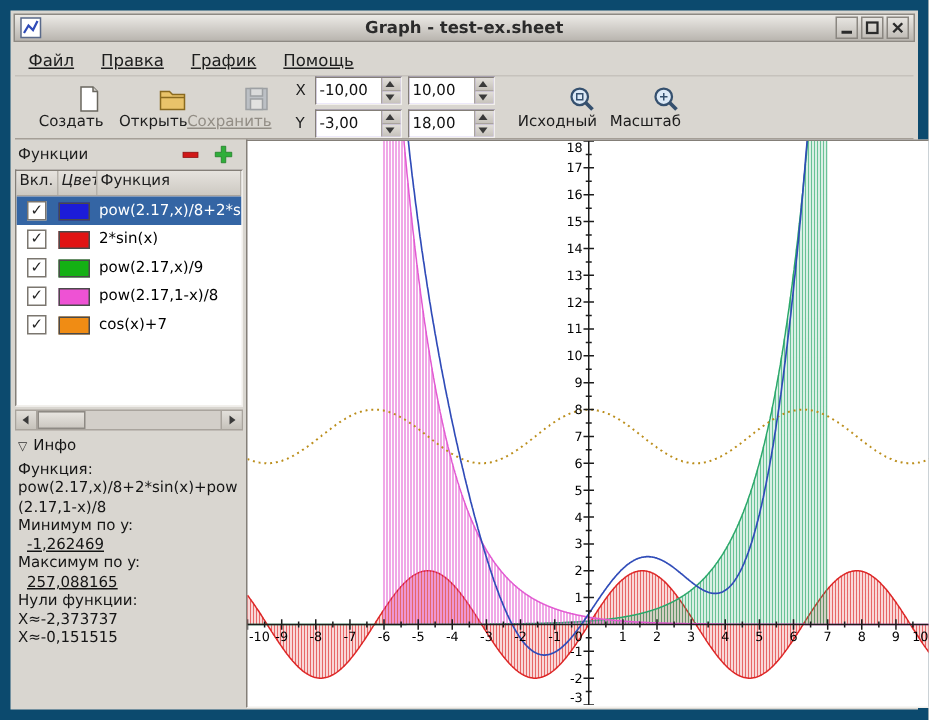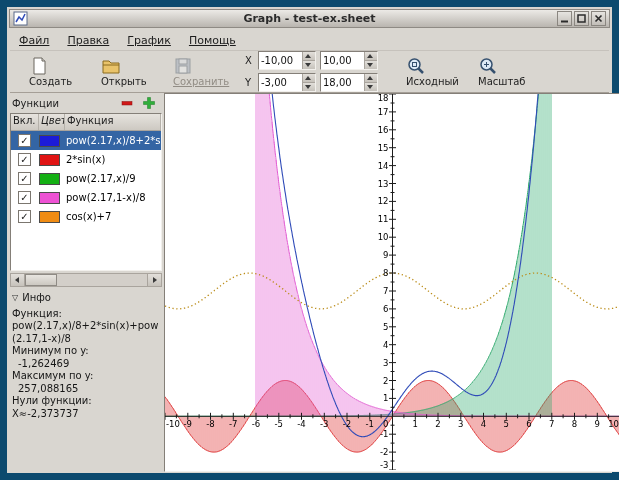--- a/index.html
+++ b/index.html
@@ -6,21 +6,21 @@
   body{width:619px;height:480px;position:relative;font-family:"DejaVu Sans",sans-serif;background:#7f7f7f;overflow:hidden;}
   .window{position:absolute;inset:0;background:#d9d6d0;border:7px solid #0c4a6e;box-sizing:border-box;}
   .titlebar{position:absolute;left:2px;right:2px;top:2px;height:19px;background:linear-gradient(#eceae6,#b9b5af);border:1px solid #8e8a84;box-sizing:border-box;display:flex;align-items:center;padding:0 3px;}
   .title{position:absolute;left:0;right:0;text-align:center;font-size:11px;font-weight:bold;color:#2b2b2b;}
   .win-icon{width:15px;height:15px;z-index:1;}
   .winbtns{margin-left:auto;display:flex;gap:2px;z-index:1;}
   .wbtn{width:15px;height:15px;background:linear-gradient(#e6e4e0,#c2beb8);border:1px solid #8a8680;box-sizing:border-box;display:flex;align-items:center;justify-content:center;}
   .menubar{position:absolute;left:3px;top:23px;right:3px;height:20px;display:flex;align-items:center;font-size:11px;color:#1d1d1d;}
   .menu-item{padding:2px 9px;text-decoration:underline;}
   .toolbar{position:absolute;left:3px;top:43px;right:3px;height:43px;border-top:1px solid #c6c2bc;border-bottom:1px solid #a59f97;display:flex;align-items:center;padding:1px 3px;box-sizing:border-box;}
-  .tbtn{width:56px;height:38px;display:flex;flex-direction:column;align-items:flex-start;justify-content:center;font-size:10px;color:#1d1d1d;margin-left:16px;}
+  .tbtn{width:56px;height:38px;display:flex;flex-direction:column;align-items:flex-end;justify-content:center;font-size:10px;color:#1d1d1d;}
   .tbtn.disabled{color:#928d85;text-decoration:underline;}
   .tbtn.disabled svg{opacity:.45;}
   .xy-grid{display:grid;grid-template-columns:9px 58px 58px;gap:3px 4px;align-items:center;margin:0 12px 0 16px;font-size:10px;color:#1d1d1d;}
   .spin{display:flex;height:17px;background:#c4b5fd;border:1px solid;border-color:#847f78 #f2f0ec #f2f0ec #847f78;}
   .spin input{border:0;outline:none;width:39px;font:10px "DejaVu Sans",sans-serif;padding:0 2px;background:#fff;color:#111;}
   .spinbtns{width:12px;display:flex;flex-direction:column;border-left:1px solid #a9a49d;}
   .sbtn{flex:1;background:linear-gradient(#e2dfda,#c6c2bb);position:relative;border-bottom:1px solid #a9a49d;}
   .sbtn:last-child{border-bottom:0;}
   .sbtn i{position:absolute;left:2px;border-left:3px solid transparent;border-right:3px solid transparent;}
   .sbtn.up i{top:2px;border-bottom:4px solid #3a3a3a;}
@@ -44,21 +44,21 @@
   .harrow.right{border-left:1px solid #a9a49d;}
   .harrow i{position:absolute;top:3px;border-top:3px solid transparent;border-bottom:3px solid transparent;}
   .harrow.left i{left:4px;border-right:4px solid #3a3a3a;}
   .harrow.right i{left:5px;border-left:4px solid #3a3a3a;}
   .htrack{flex:1;position:relative;}
   .hthumb{position:absolute;left:0;top:0;bottom:0;width:32px;background:linear-gradient(#e8e5e0,#ccc8c1);border:1px solid #8e8a84;box-sizing:border-box;}
   .info{margin-top:5px;font-size:10px;line-height:12.5px;color:#161616;padding-left:2px;}
   .info-exp{display:flex;align-items:center;gap:4px;margin-bottom:3px;}
   .tri{font-size:8px;color:#333;}
   .info-line{white-space:nowrap;overflow:hidden;}
-  .info-line.val{padding-left:6px;}
+  .info-line.val{padding-left:6px;text-decoration:underline;}
   .plot-wrap{position:absolute;left:157px;top:86px;width:458px;height:379px;background:#fff;border:1px solid;border-color:#847f78 #f2f0ec #f2f0ec #847f78;box-sizing:border-box;}
   #plot{display:block;overflow:hidden;}
   svg text{font-family:"DejaVu Sans",sans-serif;}
 </style>
 </head>
 <body>
 
 <div class="window">
 
   <div class="titlebar">
@@ -254,20 +254,21 @@
       <div class="info-line">Функция:</div>
       <div class="info-line">pow(2.17,x)/8+2*sin(x)+pow</div>
       <div class="info-line">(2.17,1-x)/8</div>
       <div class="info-line">Минимум по y:</div>
       <div class="info-line val">-1,262469</div>
       <div class="info-line">Максимум по y:</div>
       <div class="info-line val">257,088165</div>
       <div class="info-line">Нули функции:</div>
       <div id="zeros">
           <div class="info-line">X≈-2,373737</div>
+          <div class="info-line">X≈-0,151515</div>
         </div>
     </div>
   </div>
 
   <div class="plot-wrap">
     <svg id="plot" width="455" height="376">
         <path d="M0.0 322.3L0.0 302.8M2.0 322.3L2.0 305.5M4.0 322.3L4.0 308.4M6.0 322.3L6.0 311.3M8.0 322.3L8.0 314.3M10.0 322.3L10.0 317.4M12.0 322.3L12.0 320.6M14.0 322.3L14.0 323.7M16.0 322.3L16.0 326.9M18.0 322.3L18.0 330.0M20.0 322.3L20.0 333.0M22.0 322.3L22.0 336.0M24.0 322.3L24.0 338.8M26.0 322.3L26.0 341.5M28.0 322.3L28.0 344.1M30.0 322.3L30.0 346.5M32.0 322.3L32.0 348.7M34.0 322.3L34.0 350.8M36.0 322.3L36.0 352.6M38.0 322.3L38.0 354.1M40.0 322.3L40.0 355.4M42.0 322.3L42.0 356.5M44.0 322.3L44.0 357.3M46.0 322.3L46.0 357.8M48.0 322.3L48.0 358.1M50.0 322.3L50.0 358.0M52.0 322.3L52.0 357.7M54.0 322.3L54.0 357.2M56.0 322.3L56.0 356.3M58.0 322.3L58.0 355.2M60.0 322.3L60.0 353.9M62.0 322.3L62.0 352.3M64.0 322.3L64.0 350.4M66.0 322.3L66.0 348.4M68.0 322.3L68.0 346.1M70.0 322.3L70.0 343.7M72.0 322.3L72.0 341.1M74.0 322.3L74.0 338.3M76.0 322.3L76.0 335.4M78.0 322.3L78.0 332.5M80.0 322.3L80.0 329.4M82.0 322.3L82.0 326.3M84.0 322.3L84.0 323.2M86.0 322.3L86.0 320.0M88.0 322.3L88.0 316.9M90.0 322.3L90.0 313.8M92.0 322.3L92.0 310.8M94.0 322.3L94.0 307.8M96.0 322.3L96.0 305.0M98.0 322.3L98.0 302.3M100.0 322.3L100.0 299.8M102.0 322.3L102.0 297.4M104.0 322.3L104.0 295.3M106.0 322.3L106.0 293.3M108.0 322.3L108.0 291.6M110.0 322.3L110.0 290.1M112.0 322.3L112.0 288.8M114.0 322.3L114.0 287.8M116.0 322.3L116.0 287.1M118.0 322.3L118.0 286.7M120.0 322.3L120.0 286.5M122.0 322.3L122.0 286.6M124.0 322.3L124.0 287.0M126.0 322.3L126.0 287.6M128.0 322.3L128.0 288.5M130.0 322.3L130.0 289.7M132.0 322.3L132.0 291.1M134.0 322.3L134.0 292.8M136.0 322.3L136.0 294.7M138.0 322.3L138.0 296.8M140.0 322.3L140.0 299.1M142.0 322.3L142.0 301.6M144.0 322.3L144.0 304.2M146.0 322.3L146.0 307.0M148.0 322.3L148.0 309.9M150.0 322.3L150.0 312.9M152.0 322.3L152.0 316.0M154.0 322.3L154.0 319.1M158.0 322.3L158.0 325.4M160.0 322.3L160.0 328.5M162.0 322.3L162.0 331.6M164.0 322.3L164.0 334.6M166.0 322.3L166.0 337.5M168.0 322.3L168.0 340.3M170.0 322.3L170.0 342.9M172.0 322.3L172.0 345.4M174.0 322.3L174.0 347.7M176.0 322.3L176.0 349.8M178.0 322.3L178.0 351.7M180.0 322.3L180.0 353.4M182.0 322.3L182.0 354.8M184.0 322.3L184.0 356.0M186.0 322.3L186.0 357.0M188.0 322.3L188.0 357.6M190.0 322.3L190.0 358.0M192.0 322.3L192.0 358.1M194.0 322.3L194.0 357.9M196.0 322.3L196.0 357.5M198.0 322.3L198.0 356.8M200.0 322.3L200.0 355.8M202.0 322.3L202.0 354.5M204.0 322.3L204.0 353.0M206.0 322.3L206.0 351.3M208.0 322.3L208.0 349.4M210.0 322.3L210.0 347.2M212.0 322.3L212.0 344.8M214.0 322.3L214.0 342.3M216.0 322.3L216.0 339.6M218.0 322.3L218.0 336.8M220.0 322.3L220.0 333.9M222.0 322.3L222.0 330.9M224.0 322.3L224.0 327.8M226.0 322.3L226.0 324.6M228.0 322.3L228.0 321.5M230.0 322.3L230.0 318.4M232.0 322.3L232.0 315.2M234.0 322.3L234.0 312.2M236.0 322.3L236.0 309.2M238.0 322.3L238.0 306.3M240.0 322.3L240.0 303.6M242.0 322.3L242.0 301.0M244.0 322.3L244.0 298.5M246.0 322.3L246.0 296.3M248.0 322.3L248.0 294.2M250.0 322.3L250.0 292.4M252.0 322.3L252.0 290.8M254.0 322.3L254.0 289.4M256.0 322.3L256.0 288.3M258.0 322.3L258.0 287.4M260.0 322.3L260.0 286.8M262.0 322.3L262.0 286.5M264.0 322.3L264.0 286.5M266.0 322.3L266.0 286.7M268.0 322.3L268.0 287.3M270.0 322.3L270.0 288.0M272.0 322.3L272.0 289.1M274.0 322.3L274.0 290.4M276.0 322.3L276.0 292.0M278.0 322.3L278.0 293.8M280.0 322.3L280.0 295.8M282.0 322.3L282.0 298.0M284.0 322.3L284.0 300.4M286.0 322.3L286.0 303.0M288.0 322.3L288.0 305.7M290.0 322.3L290.0 308.5M292.0 322.3L292.0 311.5M294.0 322.3L294.0 314.5M296.0 322.3L296.0 317.6M298.0 322.3L298.0 320.8M300.0 322.3L300.0 323.9M302.0 322.3L302.0 327.0M304.0 322.3L304.0 330.1M306.0 322.3L306.0 333.2M308.0 322.3L308.0 336.1M310.0 322.3L310.0 339.0M312.0 322.3L312.0 341.7M314.0 322.3L314.0 344.3M316.0 322.3L316.0 346.7M318.0 322.3L318.0 348.9M320.0 322.3L320.0 350.9M322.0 322.3L322.0 352.7M324.0 322.3L324.0 354.2M326.0 322.3L326.0 355.5M328.0 322.3L328.0 356.6M330.0 322.3L330.0 357.3M332.0 322.3L332.0 357.8M334.0 322.3L334.0 358.1M336.0 322.3L336.0 358.0M338.0 322.3L338.0 357.7M340.0 322.3L340.0 357.1M342.0 322.3L342.0 356.3M344.0 322.3L344.0 355.1M346.0 322.3L346.0 353.8M348.0 322.3L348.0 352.2M350.0 322.3L350.0 350.3M352.0 322.3L352.0 348.2M354.0 322.3L354.0 346.0M356.0 322.3L356.0 343.5M358.0 322.3L358.0 340.9M360.0 322.3L360.0 338.2M362.0 322.3L362.0 335.3M364.0 322.3L364.0 332.3M366.0 322.3L366.0 329.2M368.0 322.3L368.0 326.1M372.0 322.3L372.0 319.8M374.0 322.3L374.0 316.7M376.0 322.3L376.0 313.6M378.0 322.3L378.0 310.6M380.0 322.3L380.0 307.7M382.0 322.3L382.0 304.9M384.0 322.3L384.0 302.2M386.0 322.3L386.0 299.7M388.0 322.3L388.0 297.3M390.0 322.3L390.0 295.2M392.0 322.3L392.0 293.2M394.0 322.3L394.0 291.5M396.0 322.3L396.0 290.0M398.0 322.3L398.0 288.8M400.0 322.3L400.0 287.8M402.0 322.3L402.0 287.1M404.0 322.3L404.0 286.6M406.0 322.3L406.0 286.5M408.0 322.3L408.0 286.6M410.0 322.3L410.0 287.0M412.0 322.3L412.0 287.6M414.0 322.3L414.0 288.6M416.0 322.3L416.0 289.8M418.0 322.3L418.0 291.2M420.0 322.3L420.0 292.9M422.0 322.3L422.0 294.8M424.0 322.3L424.0 296.9M426.0 322.3L426.0 299.2M428.0 322.3L428.0 301.7M430.0 322.3L430.0 304.4M432.0 322.3L432.0 307.2M434.0 322.3L434.0 310.1M436.0 322.3L436.0 313.1M438.0 322.3L438.0 316.2M440.0 322.3L440.0 319.3M444.0 322.3L444.0 325.6M446.0 322.3L446.0 328.7M448.0 322.3L448.0 331.8M450.0 322.3L450.0 334.7M452.0 322.3L452.0 337.6M454.0 322.3L454.0 340.4" stroke="#dd2626" stroke-width="1" stroke-opacity="0.7" fill="none"></path>
         <path d="M0.0 302.8L0.3 303.2L0.6 303.7L1.0 304.1L1.3 304.6L1.6 305.0L1.9 305.4L2.3 305.9L2.6 306.4L2.9 306.8L3.2 307.3L3.6 307.7L3.9 308.2L4.2 308.7L4.5 309.2L4.9 309.6L5.2 310.1L5.5 310.6L5.8 311.1L6.2 311.6L6.5 312.1L6.8 312.6L7.2 313.0L7.5 313.5L7.8 314.0L8.1 314.5L8.5 315.0L8.8 315.5L9.1 316.0L9.4 316.5L9.8 317.1L10.1 317.6L10.4 318.1L10.7 318.6L11.1 319.1L11.4 319.6L11.7 320.1L12.0 320.6L12.3 321.1L12.7 321.6L13.0 322.1L13.3 322.7L13.6 323.2L14.0 323.7L14.3 324.2L14.6 324.7L14.9 325.2L15.3 325.7L15.6 326.2L15.9 326.7L16.2 327.2L16.6 327.8L16.9 328.3L17.2 328.8L17.6 329.3L17.9 329.8L18.2 330.3L18.5 330.8L18.9 331.3L19.2 331.8L19.5 332.2L19.8 332.7L20.2 333.2L20.5 333.7L20.8 334.2L21.1 334.7L21.5 335.2L21.8 335.6L22.1 336.1L22.4 336.6L22.8 337.0L23.1 337.5L23.4 338.0L23.7 338.4L24.0 338.9L24.4 339.3L24.7 339.8L25.0 340.2L25.3 340.7L25.7 341.1L26.0 341.5L26.3 342.0L26.6 342.4L27.0 342.8L27.3 343.2L27.6 343.6L27.9 344.1L28.3 344.5L28.6 344.9L28.9 345.3L29.3 345.6L29.6 346.0L29.9 346.4L30.2 346.8L30.6 347.2L30.9 347.5L31.2 347.9L31.5 348.2L31.9 348.6L32.2 348.9L32.5 349.3L32.8 349.6L33.2 349.9L33.5 350.3L33.8 350.6L34.1 350.9L34.5 351.2L34.8 351.5L35.1 351.8L35.4 352.1L35.7 352.3L36.1 352.6L36.4 352.9L36.7 353.2L37.0 353.4L37.4 353.7L37.7 353.9L38.0 354.1L38.3 354.4L38.7 354.6L39.0 354.8L39.3 355.0L39.7 355.2L40.0 355.4L40.3 355.6L40.6 355.8L41.0 356.0L41.3 356.1L41.6 356.3L41.9 356.5L42.3 356.6L42.6 356.8L42.9 356.9L43.2 357.0L43.6 357.1L43.9 357.3L44.2 357.4L44.5 357.5L44.9 357.6L45.2 357.6L45.5 357.7L45.8 357.8L46.1 357.8L46.5 357.9L46.8 358.0L47.1 358.0L47.4 358.0L47.8 358.1L48.1 358.1L48.4 358.1L48.7 358.1L49.1 358.1L49.4 358.1L49.7 358.1L50.1 358.0L50.4 358.0L50.7 358.0L51.0 357.9L51.4 357.9L51.7 357.8L52.0 357.7L52.3 357.7L52.7 357.6L53.0 357.5L53.3 357.4L53.6 357.3L54.0 357.2L54.3 357.1L54.6 356.9L54.9 356.8L55.3 356.7L55.6 356.5L55.9 356.4L56.2 356.2L56.5 356.0L56.9 355.9L57.2 355.7L57.5 355.5L57.9 355.3L58.2 355.1L58.5 354.9L58.8 354.7L59.1 354.5L59.5 354.2L59.8 354.0L60.1 353.8L60.4 353.5L60.8 353.3L61.1 353.0L61.4 352.7L61.8 352.5L62.1 352.2L62.4 351.9L62.7 351.6L63.0 351.3L63.4 351.0L63.7 350.7L64.0 350.4L64.4 350.1L64.7 349.7L65.0 349.4L65.3 349.1L65.7 348.7L66.0 348.4L66.3 348.0L66.6 347.7L67.0 347.3L67.3 346.9L67.6 346.6L67.9 346.2L68.3 345.8L68.6 345.4L68.9 345.0L69.2 344.6L69.5 344.2L69.9 343.8L70.2 343.4L70.5 343.0L70.8 342.6L71.2 342.2L71.5 341.7L71.8 341.3L72.1 340.9L72.5 340.4L72.8 340.0L73.1 339.5L73.5 339.1L73.8 338.6L74.1 338.2L74.4 337.7L74.8 337.2L75.1 336.8L75.4 336.3L75.7 335.8L76.1 335.4L76.4 334.9L76.7 334.4L77.0 333.9L77.4 333.4L77.7 333.0L78.0 332.5L78.3 332.0L78.7 331.5L79.0 331.0L79.3 330.5L79.6 330.0L80.0 329.5L80.3 329.0L80.6 328.5L80.9 328.0L81.2 327.5L81.6 327.0L81.9 326.5L82.2 326.0L82.5 325.4L82.9 324.9L83.2 324.4L83.5 323.9L83.8 323.4L84.2 322.9L84.5 322.4L84.8 321.9L85.2 321.4L85.5 320.8L85.8 320.3L86.1 319.8L86.5 319.3L86.8 318.8L87.1 318.3L87.4 317.8L87.8 317.3L88.1 316.8L88.4 316.3L88.7 315.8L89.1 315.3L89.4 314.8L89.7 314.3L90.0 313.8L90.3 313.3L90.7 312.8L91.0 312.3L91.3 311.8L91.7 311.3L92.0 310.8L92.3 310.3L92.6 309.9L92.9 309.4L93.3 308.9L93.6 308.4L93.9 308.0L94.3 307.5L94.6 307.0L94.9 306.6L95.2 306.1L95.5 305.6L95.9 305.2L96.2 304.7L96.5 304.3L96.8 303.9L97.2 303.4L97.5 303.0L97.8 302.6L98.2 302.1L98.5 301.7L98.8 301.3L99.1 300.9L99.4 300.5L99.8 300.1L100.1 299.7L100.4 299.3L100.8 298.9L101.1 298.5L101.4 298.1L101.7 297.8L102.0 297.4L102.4 297.0L102.7 296.7L103.0 296.3L103.3 296.0L103.7 295.6L104.0 295.3L104.3 294.9L104.7 294.6L105.0 294.3L105.3 294.0L105.6 293.7L106.0 293.4L106.3 293.1L106.6 292.8L106.9 292.5L107.3 292.2L107.6 291.9L107.9 291.7L108.2 291.4L108.5 291.1L108.9 290.9L109.2 290.6L109.5 290.4L109.8 290.2L110.2 290.0L110.5 289.7L110.8 289.5L111.2 289.3L111.5 289.1L111.8 288.9L112.1 288.8L112.5 288.6L112.8 288.4L113.1 288.3L113.4 288.1L113.8 287.9L114.1 287.8L114.4 287.7L114.7 287.5L115.0 287.4L115.4 287.3L115.7 287.2L116.0 287.1L116.3 287.0L116.7 286.9L117.0 286.9L117.3 286.8L117.7 286.7L118.0 286.7L118.3 286.6L118.6 286.6L119.0 286.5L119.3 286.5L119.6 286.5L119.9 286.5L120.3 286.5L120.6 286.5L120.9 286.5L121.2 286.5L121.5 286.5L121.9 286.6L122.2 286.6L122.5 286.6L122.8 286.7L123.2 286.8L123.5 286.8L123.8 286.9L124.2 287.0L124.5 287.1L124.8 287.2L125.1 287.3L125.5 287.4L125.8 287.5L126.1 287.6L126.4 287.8L126.8 287.9L127.1 288.1L127.4 288.2L127.7 288.4L128.1 288.5L128.4 288.7L128.7 288.9L129.0 289.1L129.3 289.3L129.7 289.5L130.0 289.7L130.3 289.9L130.7 290.1L131.0 290.4L131.3 290.6L131.6 290.8L131.9 291.1L132.3 291.3L132.6 291.6L132.9 291.9L133.3 292.1L133.6 292.4L133.9 292.7L134.2 293.0L134.6 293.3L134.9 293.6L135.2 293.9L135.5 294.2L135.8 294.5L136.2 294.9L136.5 295.2L136.8 295.5L137.2 295.9L137.5 296.2L137.8 296.6L138.1 296.9L138.4 297.3L138.8 297.7L139.1 298.0L139.4 298.4L139.8 298.8L140.1 299.2L140.4 299.6L140.7 300.0L141.1 300.4L141.4 300.8L141.7 301.2L142.0 301.6L142.3 302.0L142.7 302.5L143.0 302.9L143.3 303.3L143.7 303.7L144.0 304.2L144.3 304.6L144.6 305.1L144.9 305.5L145.3 306.0L145.6 306.4L145.9 306.9L146.3 307.4L146.6 307.8L146.9 308.3L147.2 308.8L147.6 309.2L147.9 309.7L148.2 310.2L148.5 310.7L148.8 311.2L149.2 311.7L149.5 312.1L149.8 312.6L150.2 313.1L150.5 313.6L150.8 314.1L151.1 314.6L151.4 315.1L151.8 315.6L152.1 316.1L152.4 316.6L152.8 317.1L153.1 317.6L153.4 318.2L153.7 318.7L154.1 319.2L154.4 319.7L154.7 320.2L155.0 320.7L155.3 321.2L155.7 321.7L156.0 322.2L156.3 322.8L156.7 323.3L157.0 323.8L157.3 324.3L157.6 324.8L157.9 325.3L158.3 325.8L158.6 326.3L158.9 326.8L159.3 327.3L159.6 327.8L159.9 328.3L160.2 328.9L160.6 329.4L160.9 329.9L161.2 330.4L161.5 330.9L161.8 331.3L162.2 331.8L162.5 332.3L162.8 332.8L163.2 333.3L163.5 333.8L163.8 334.3L164.1 334.8L164.4 335.2L164.8 335.7L165.1 336.2L165.4 336.7L165.8 337.1L166.1 337.6L166.4 338.1L166.7 338.5L167.1 339.0L167.4 339.4L167.7 339.9L168.0 340.3L168.3 340.7L168.7 341.2L169.0 341.6L169.3 342.0L169.7 342.5L170.0 342.9L170.3 343.3L170.6 343.7L170.9 344.1L171.3 344.5L171.6 344.9L171.9 345.3L172.3 345.7L172.6 346.1L172.9 346.5L173.2 346.8L173.6 347.2L173.9 347.6L174.2 347.9L174.5 348.3L174.8 348.6L175.2 349.0L175.5 349.3L175.8 349.7L176.2 350.0L176.5 350.3L176.8 350.6L177.1 350.9L177.4 351.2L177.8 351.5L178.1 351.8L178.4 352.1L178.8 352.4L179.1 352.7L179.4 352.9L179.7 353.2L180.1 353.5L180.4 353.7L180.7 353.9L181.0 354.2L181.3 354.4L181.7 354.6L182.0 354.8L182.3 355.1L182.7 355.3L183.0 355.5L183.3 355.6L183.6 355.8L183.9 356.0L184.3 356.2L184.6 356.3L184.9 356.5L185.2 356.6L185.6 356.8L185.9 356.9L186.2 357.0L186.5 357.2L186.9 357.3L187.2 357.4L187.5 357.5L187.9 357.6L188.2 357.7L188.5 357.7L188.8 357.8L189.2 357.9L189.5 357.9L189.8 358.0L190.1 358.0L190.4 358.0L190.8 358.1L191.1 358.1L191.4 358.1L191.8 358.1L192.1 358.1L192.4 358.1L192.7 358.1L193.1 358.0L193.4 358.0L193.7 358.0L194.0 357.9L194.3 357.9L194.7 357.8L195.0 357.7L195.3 357.7L195.7 357.6L196.0 357.5L196.3 357.4L196.6 357.3L196.9 357.2L197.3 357.0L197.6 356.9L197.9 356.8L198.2 356.6L198.6 356.5L198.9 356.3L199.2 356.2L199.6 356.0L199.9 355.8L200.2 355.7L200.5 355.5L200.9 355.3L201.2 355.1L201.5 354.9L201.8 354.7L202.2 354.4L202.5 354.2L202.8 354.0L203.1 353.7L203.4 353.5L203.8 353.2L204.1 353.0L204.4 352.7L204.8 352.4L205.1 352.1L205.4 351.9L205.7 351.6L206.1 351.3L206.4 351.0L206.7 350.7L207.0 350.3L207.3 350.0L207.7 349.7L208.0 349.4L208.3 349.0L208.7 348.7L209.0 348.3L209.3 348.0L209.6 347.6L209.9 347.3L210.3 346.9L210.6 346.5L210.9 346.1L211.3 345.7L211.6 345.4L211.9 345.0L212.2 344.6L212.6 344.2L212.9 343.8L213.2 343.3L213.5 342.9L213.8 342.5L214.2 342.1L214.5 341.7L214.8 341.2L215.2 340.8L215.5 340.3L215.8 339.9L216.1 339.5L216.4 339.0L216.8 338.5L217.1 338.1L217.4 337.6L217.8 337.2L218.1 336.7L218.4 336.2L218.7 335.8L219.1 335.3L219.4 334.8L219.7 334.3L220.0 333.8L220.3 333.4L220.7 332.9L221.0 332.4L221.3 331.9L221.7 331.4L222.0 330.9L222.3 330.4L222.6 329.9L222.9 329.4L223.3 328.9L223.6 328.4L223.9 327.9L224.3 327.4L224.6 326.9L224.9 326.4L225.2 325.9L225.6 325.4L225.9 324.8L226.2 324.3L226.5 323.8L226.8 323.3L227.2 322.8L227.5 322.3L227.8 321.8L228.2 321.3L228.5 320.8L228.8 320.2L229.1 319.7L229.4 319.2L229.8 318.7L230.1 318.2L230.4 317.7L230.8 317.2L231.1 316.7L231.4 316.2L231.7 315.7L232.1 315.2L232.4 314.7L232.7 314.2L233.0 313.7L233.3 313.2L233.7 312.7L234.0 312.2L234.3 311.7L234.7 311.2L235.0 310.7L235.3 310.2L235.6 309.8L235.9 309.3L236.3 308.8L236.6 308.3L236.9 307.9L237.3 307.4L237.6 306.9L237.9 306.5L238.2 306.0L238.6 305.6L238.9 305.1L239.2 304.7L239.5 304.2L239.8 303.8L240.2 303.4L240.5 302.9L240.8 302.5L241.2 302.1L241.5 301.6L241.8 301.2L242.1 300.8L242.4 300.4L242.8 300.0L243.1 299.6L243.4 299.2L243.8 298.8L244.1 298.4L244.4 298.1L244.7 297.7L245.1 297.3L245.4 297.0L245.7 296.6L246.0 296.2L246.3 295.9L246.7 295.6L247.0 295.2L247.3 294.9L247.7 294.6L248.0 294.2L248.3 293.9L248.6 293.6L248.9 293.3L249.3 293.0L249.6 292.7L249.9 292.4L250.3 292.2L250.6 291.9L250.9 291.6L251.2 291.4L251.6 291.1L251.9 290.8L252.2 290.6L252.5 290.4L252.8 290.1L253.2 289.9L253.5 289.7L253.8 289.5L254.2 289.3L254.5 289.1L254.8 288.9L255.1 288.7L255.4 288.6L255.8 288.4L256.1 288.2L256.4 288.1L256.8 287.9L257.1 287.8L257.4 287.6L257.7 287.5L258.1 287.4L258.4 287.3L258.7 287.2L259.0 287.1L259.4 287.0L259.7 286.9L260.0 286.8L260.3 286.8L260.6 286.7L261.0 286.7L261.3 286.6L261.6 286.6L261.9 286.5L262.3 286.5L262.6 286.5L262.9 286.5L263.3 286.5L263.6 286.5L263.9 286.5L264.2 286.5L264.6 286.5L264.9 286.6L265.2 286.6L265.5 286.7L265.9 286.7L266.2 286.8L266.5 286.8L266.8 286.9L267.1 287.0L267.5 287.1L267.8 287.2L268.1 287.3L268.4 287.4L268.8 287.5L269.1 287.7L269.4 287.8L269.8 287.9L270.1 288.1L270.4 288.2L270.7 288.4L271.1 288.6L271.4 288.7L271.7 288.9L272.0 289.1L272.4 289.3L272.7 289.5L273.0 289.7L273.3 289.9L273.6 290.2L274.0 290.4L274.3 290.6L274.6 290.9L274.9 291.1L275.3 291.4L275.6 291.6L275.9 291.9L276.3 292.2L276.6 292.5L276.9 292.7L277.2 293.0L277.6 293.3L277.9 293.6L278.2 293.9L278.5 294.3L278.9 294.6L279.2 294.9L279.5 295.2L279.8 295.6L280.1 295.9L280.5 296.3L280.8 296.6L281.1 297.0L281.4 297.4L281.8 297.7L282.1 298.1L282.4 298.5L282.8 298.9L283.1 299.3L283.4 299.6L283.7 300.0L284.1 300.4L284.4 300.9L284.7 301.3L285.0 301.7L285.4 302.1L285.7 302.5L286.0 303.0L286.3 303.4L286.6 303.8L287.0 304.3L287.3 304.7L287.6 305.2L287.9 305.6L288.3 306.1L288.6 306.5L288.9 307.0L289.3 307.4L289.6 307.9L289.9 308.4L290.2 308.9L290.6 309.3L290.9 309.8L291.2 310.3L291.5 310.8L291.9 311.3L292.2 311.7L292.5 312.2L292.8 312.7L293.1 313.2L293.5 313.7L293.8 314.2L294.1 314.7L294.4 315.2L294.8 315.7L295.1 316.2L295.4 316.7L295.8 317.2L296.1 317.7L296.4 318.2L296.7 318.8L297.1 319.3L297.4 319.8L297.7 320.3L298.0 320.8L298.4 321.3L298.7 321.8L299.0 322.3L299.3 322.8L299.6 323.4L300.0 323.9L300.3 324.4L300.6 324.9L300.9 325.4L301.3 325.9L301.6 326.4L301.9 326.9L302.3 327.4L302.6 327.9L302.9 328.4L303.2 328.9L303.6 329.4L303.9 329.9L304.2 330.4L304.5 330.9L304.9 331.4L305.2 331.9L305.5 332.4L305.8 332.9L306.1 333.4L306.5 333.9L306.8 334.4L307.1 334.8L307.4 335.3L307.8 335.8L308.1 336.3L308.4 336.7L308.8 337.2L309.1 337.7L309.4 338.1L309.7 338.6L310.1 339.0L310.4 339.5L310.7 339.9L311.0 340.4L311.4 340.8L311.7 341.3L312.0 341.7L312.3 342.1L312.6 342.5L313.0 343.0L313.3 343.4L313.6 343.8L313.9 344.2L314.3 344.6L314.6 345.0L314.9 345.4L315.3 345.8L315.6 346.2L315.9 346.5L316.2 346.9L316.6 347.3L316.9 347.6L317.2 348.0L317.5 348.4L317.9 348.7L318.2 349.0L318.5 349.4L318.8 349.7L319.1 350.0L319.5 350.4L319.8 350.7L320.1 351.0L320.4 351.3L320.8 351.6L321.1 351.9L321.4 352.2L321.8 352.4L322.1 352.7L322.4 353.0L322.7 353.2L323.1 353.5L323.4 353.7L323.7 354.0L324.0 354.2L324.4 354.4L324.7 354.7L325.0 354.9L325.3 355.1L325.6 355.3L326.0 355.5L326.3 355.7L326.6 355.9L326.9 356.0L327.3 356.2L327.6 356.4L327.9 356.5L328.3 356.7L328.6 356.8L328.9 356.9L329.2 357.1L329.6 357.2L329.9 357.3L330.2 357.4L330.5 357.5L330.9 357.6L331.2 357.7L331.5 357.7L331.8 357.8L332.1 357.9L332.5 357.9L332.8 358.0L333.1 358.0L333.4 358.0L333.8 358.1L334.1 358.1L334.4 358.1L334.8 358.1L335.1 358.1L335.4 358.1L335.7 358.1L336.1 358.0L336.4 358.0L336.7 358.0L337.0 357.9L337.4 357.9L337.7 357.8L338.0 357.7L338.3 357.6L338.6 357.6L339.0 357.5L339.3 357.4L339.6 357.3L339.9 357.1L340.3 357.0L340.6 356.9L340.9 356.8L341.3 356.6L341.6 356.5L341.9 356.3L342.2 356.2L342.6 356.0L342.9 355.8L343.2 355.6L343.5 355.4L343.9 355.2L344.2 355.0L344.5 354.8L344.8 354.6L345.1 354.4L345.5 354.2L345.8 353.9L346.1 353.7L346.4 353.4L346.8 353.2L347.1 352.9L347.4 352.6L347.8 352.4L348.1 352.1L348.4 351.8L348.7 351.5L349.1 351.2L349.4 350.9L349.7 350.6L350.0 350.3L350.4 350.0L350.7 349.6L351.0 349.3L351.3 349.0L351.6 348.6L352.0 348.3L352.3 347.9L352.6 347.6L352.9 347.2L353.3 346.8L353.6 346.4L353.9 346.1L354.3 345.7L354.6 345.3L354.9 344.9L355.2 344.5L355.6 344.1L355.9 343.7L356.2 343.3L356.5 342.9L356.9 342.4L357.2 342.0L357.5 341.6L357.8 341.1L358.1 340.7L358.5 340.3L358.8 339.8L359.1 339.4L359.4 338.9L359.8 338.5L360.1 338.0L360.4 337.5L360.8 337.1L361.1 336.6L361.4 336.1L361.7 335.7L362.1 335.2L362.4 334.7L362.7 334.2L363.0 333.8L363.4 333.3L363.7 332.8L364.0 332.3L364.3 331.8L364.6 331.3L365.0 330.8L365.3 330.3L365.6 329.8L365.9 329.3L366.3 328.8L366.6 328.3L366.9 327.8L367.3 327.3L367.6 326.8L367.9 326.3L368.2 325.8L368.6 325.3L368.9 324.8L369.2 324.2L369.5 323.7L369.9 323.2L370.2 322.7L370.5 322.2L370.8 321.7L371.1 321.2L371.5 320.7L371.8 320.2L372.1 319.6L372.4 319.1L372.8 318.6L373.1 318.1L373.4 317.6L373.7 317.1L374.1 316.6L374.4 316.1L374.7 315.6L375.0 315.1L375.4 314.6L375.7 314.1L376.0 313.6L376.4 313.1L376.7 312.6L377.0 312.1L377.3 311.6L377.7 311.1L378.0 310.6L378.3 310.2L378.6 309.7L379.0 309.2L379.3 308.7L379.6 308.3L379.9 307.8L380.3 307.3L380.6 306.9L380.9 306.4L381.2 305.9L381.6 305.5L381.9 305.0L382.2 304.6L382.5 304.1L382.9 303.7L383.2 303.3L383.5 302.8L383.8 302.4L384.1 302.0L384.5 301.6L384.8 301.2L385.1 300.7L385.4 300.3L385.8 299.9L386.1 299.5L386.4 299.1L386.8 298.8L387.1 298.4L387.4 298.0L387.7 297.6L388.1 297.3L388.4 296.9L388.7 296.5L389.0 296.2L389.4 295.8L389.7 295.5L390.0 295.2L390.3 294.8L390.6 294.5L391.0 294.2L391.3 293.9L391.6 293.6L391.9 293.3L392.3 293.0L392.6 292.7L392.9 292.4L393.2 292.1L393.6 291.8L393.9 291.6L394.2 291.3L394.5 291.1L394.9 290.8L395.2 290.6L395.5 290.3L395.8 290.1L396.2 289.9L396.5 289.7L396.8 289.5L397.1 289.3L397.5 289.1L397.8 288.9L398.1 288.7L398.5 288.5L398.8 288.4L399.1 288.2L399.4 288.0L399.8 287.9L400.1 287.8L400.4 287.6L400.7 287.5L401.1 287.4L401.4 287.3L401.7 287.2L402.0 287.1L402.4 287.0L402.7 286.9L403.0 286.8L403.3 286.8L403.6 286.7L404.0 286.6L404.3 286.6L404.6 286.6L404.9 286.5L405.3 286.5L405.6 286.5L405.9 286.5L406.3 286.5L406.6 286.5L406.9 286.5L407.2 286.5L407.6 286.5L407.9 286.6L408.2 286.6L408.5 286.7L408.9 286.7L409.2 286.8L409.5 286.9L409.8 286.9L410.1 287.0L410.5 287.1L410.8 287.2L411.1 287.3L411.4 287.4L411.8 287.6L412.1 287.7L412.4 287.8L412.8 288.0L413.1 288.1L413.4 288.3L413.7 288.4L414.1 288.6L414.4 288.8L414.7 289.0L415.0 289.1L415.4 289.3L415.7 289.6L416.0 289.8L416.3 290.0L416.6 290.2L417.0 290.4L417.3 290.7L417.6 290.9L417.9 291.2L418.3 291.4L418.6 291.7L418.9 292.0L419.3 292.2L419.6 292.5L419.9 292.8L420.2 293.1L420.6 293.4L420.9 293.7L421.2 294.0L421.5 294.3L421.9 294.6L422.2 295.0L422.5 295.3L422.8 295.6L423.1 296.0L423.5 296.3L423.8 296.7L424.1 297.1L424.4 297.4L424.8 297.8L425.1 298.2L425.4 298.5L425.8 298.9L426.1 299.3L426.4 299.7L426.7 300.1L427.1 300.5L427.4 300.9L427.7 301.3L428.0 301.8L428.4 302.2L428.7 302.6L429.0 303.0L429.3 303.5L429.6 303.9L430.0 304.3L430.3 304.8L430.6 305.2L430.9 305.7L431.3 306.1L431.6 306.6L431.9 307.1L432.3 307.5L432.6 308.0L432.9 308.5L433.2 308.9L433.6 309.4L433.9 309.9L434.2 310.4L434.5 310.9L434.9 311.3L435.2 311.8L435.5 312.3L435.8 312.8L436.1 313.3L436.5 313.8L436.8 314.3L437.1 314.8L437.4 315.3L437.8 315.8L438.1 316.3L438.4 316.8L438.8 317.3L439.1 317.8L439.4 318.3L439.7 318.8L440.1 319.4L440.4 319.9L440.7 320.4L441.0 320.9L441.4 321.4L441.7 321.9L442.0 322.4L442.3 322.9L442.6 323.4L443.0 324.0L443.3 324.5L443.6 325.0L443.9 325.5L444.3 326.0L444.6 326.5L444.9 327.0L445.3 327.5L445.6 328.0L445.9 328.5L446.2 329.0L446.6 329.5L446.9 330.0L447.2 330.5L447.5 331.0L447.9 331.5L448.2 332.0L448.5 332.5L448.8 333.0L449.1 333.5L449.5 334.0L449.8 334.5L450.1 334.9L450.4 335.4L450.8 335.9L451.1 336.4L451.4 336.8L451.8 337.3L452.1 337.8L452.4 338.2L452.7 338.7L453.1 339.1L453.4 339.6L453.7 340.0L454.0 340.5L454.4 340.9L454.7 341.3L455.0 341.8" fill="none" stroke="#dd2626" stroke-width="1"></path>
         <path d="M196.0 322.3L196.0 321.5M198.0 322.3L198.0 321.5M200.0 322.3L200.0 321.4M202.0 322.3L202.0 321.3M204.0 322.3L204.0 321.3M206.0 322.3L206.0 321.2M208.0 322.3L208.0 321.1M210.0 322.3L210.0 321.1M212.0 322.3L212.0 321.0M214.0 322.3L214.0 320.9M216.0 322.3L216.0 320.8M218.0 322.3L218.0 320.7M220.0 322.3L220.0 320.6M222.0 322.3L222.0 320.4M224.0 322.3L224.0 320.3M226.0 322.3L226.0 320.2M228.0 322.3L228.0 320.0M230.0 322.3L230.0 319.8M232.0 322.3L232.0 319.7M234.0 322.3L234.0 319.5M236.0 322.3L236.0 319.3M238.0 322.3L238.0 319.1M240.0 322.3L240.0 318.9M242.0 322.3L242.0 318.6M244.0 322.3L244.0 318.4M246.0 322.3L246.0 318.1M248.0 322.3L248.0 317.8M250.0 322.3L250.0 317.5M252.0 322.3L252.0 317.1M254.0 322.3L254.0 316.8M256.0 322.3L256.0 316.4M258.0 322.3L258.0 316.0M260.0 322.3L260.0 315.5M262.0 322.3L262.0 315.0M264.0 322.3L264.0 314.5M266.0 322.3L266.0 314.0M268.0 322.3L268.0 313.4M270.0 322.3L270.0 312.8M272.0 322.3L272.0 312.1M274.0 322.3L274.0 311.4M276.0 322.3L276.0 310.6M278.0 322.3L278.0 309.8M280.0 322.3L280.0 308.9M282.0 322.3L282.0 308.0M284.0 322.3L284.0 307.0M286.0 322.3L286.0 305.9M288.0 322.3L288.0 304.7M290.0 322.3L290.0 303.5M292.0 322.3L292.0 302.2M294.0 322.3L294.0 300.7M296.0 322.3L296.0 299.2M298.0 322.3L298.0 297.6M300.0 322.3L300.0 295.9M302.0 322.3L302.0 294.0M304.0 322.3L304.0 292.0M306.0 322.3L306.0 289.9M308.0 322.3L308.0 287.6M310.0 322.3L310.0 285.1M312.0 322.3L312.0 282.5M314.0 322.3L314.0 279.7M316.0 322.3L316.0 276.7M318.0 322.3L318.0 273.5M320.0 322.3L320.0 270.1M322.0 322.3L322.0 266.4M324.0 322.3L324.0 262.4M326.0 322.3L326.0 258.2M328.0 322.3L328.0 253.7M330.0 322.3L330.0 248.9M332.0 322.3L332.0 243.7M334.0 322.3L334.0 238.2M336.0 322.3L336.0 232.2M338.0 322.3L338.0 225.9M340.0 322.3L340.0 219.1M342.0 322.3L342.0 211.8M344.0 322.3L344.0 204.0M346.0 322.3L346.0 195.7M348.0 322.3L348.0 186.8M350.0 322.3L350.0 177.2M352.0 322.3L352.0 167.0M354.0 322.3L354.0 156.0M356.0 322.3L356.0 144.3M358.0 322.3L358.0 131.8M360.0 322.3L360.0 118.4M362.0 322.3L362.0 104.0M364.0 322.3L364.0 88.6M366.0 322.3L366.0 72.1M368.0 322.3L368.0 54.5M370.0 322.3L370.0 35.6M372.0 322.3L372.0 15.4M374.0 322.3L374.0 0.0M376.0 322.3L376.0 0.0M378.0 322.3L378.0 0.0M380.0 322.3L380.0 0.0M382.0 322.3L382.0 0.0M384.0 322.3L384.0 0.0M386.0 322.3L386.0 0.0" stroke="#2aa86a" stroke-width="1" stroke-opacity="0.7" fill="none"></path>
         <path d="M0.0 322.3L0.3 322.3L0.6 322.3L0.8 322.3L1.1 322.3L1.4 322.3L1.7 322.3L1.9 322.3L2.2 322.3L2.5 322.3L2.8 322.3L3.0 322.3L3.3 322.3L3.6 322.3L3.9 322.3L4.1 322.3L4.4 322.3L4.7 322.3L5.0 322.3L5.2 322.3L5.5 322.3L5.8 322.3L6.1 322.3L6.4 322.3L6.6 322.3L6.9 322.3L7.2 322.3L7.5 322.3L7.7 322.3L8.0 322.3L8.3 322.3L8.6 322.3L8.8 322.3L9.1 322.3L9.4 322.3L9.7 322.3L9.9 322.3L10.2 322.3L10.5 322.3L10.8 322.3L11.1 322.3L11.3 322.3L11.6 322.3L11.9 322.3L12.2 322.3L12.4 322.3L12.7 322.3L13.0 322.3L13.3 322.3L13.5 322.3L13.8 322.3L14.1 322.3L14.4 322.3L14.6 322.3L14.9 322.3L15.2 322.3L15.5 322.3L15.7 322.3L16.0 322.3L16.3 322.3L16.6 322.3L16.9 322.3L17.1 322.3L17.4 322.3L17.7 322.3L18.0 322.3L18.2 322.3L18.5 322.3L18.8 322.3L19.1 322.3L19.3 322.3L19.6 322.3L19.9 322.3L20.2 322.3L20.4 322.3L20.7 322.3L21.0 322.3L21.3 322.3L21.5 322.3L21.8 322.3L22.1 322.3L22.4 322.3L22.7 322.3L22.9 322.3L23.2 322.3L23.5 322.3L23.8 322.3L24.0 322.3L24.3 322.3L24.6 322.3L24.9 322.3L25.1 322.3L25.4 322.3L25.7 322.3L26.0 322.3L26.2 322.3L26.5 322.3L26.8 322.3L27.1 322.3L27.3 322.3L27.6 322.3L27.9 322.3L28.2 322.3L28.5 322.3L28.7 322.3L29.0 322.3L29.3 322.3L29.6 322.3L29.8 322.3L30.1 322.3L30.4 322.3L30.7 322.3L30.9 322.3L31.2 322.3L31.5 322.3L31.8 322.3L32.0 322.3L32.3 322.3L32.6 322.3L32.9 322.3L33.2 322.3L33.4 322.3L33.7 322.3L34.0 322.3L34.3 322.3L34.5 322.3L34.8 322.3L35.1 322.3L35.4 322.3L35.6 322.3L35.9 322.3L36.2 322.3L36.5 322.3L36.7 322.3L37.0 322.3L37.3 322.3L37.6 322.3L37.8 322.3L38.1 322.3L38.4 322.3L38.7 322.3L39.0 322.3L39.2 322.3L39.5 322.3L39.8 322.3L40.1 322.3L40.3 322.3L40.6 322.3L40.9 322.3L41.2 322.3L41.4 322.3L41.7 322.3L42.0 322.3L42.3 322.3L42.5 322.3L42.8 322.3L43.1 322.3L43.4 322.3L43.6 322.3L43.9 322.3L44.2 322.3L44.5 322.3L44.8 322.3L45.0 322.3L45.3 322.3L45.6 322.3L45.9 322.3L46.1 322.3L46.4 322.3L46.7 322.3L47.0 322.3L47.2 322.3L47.5 322.3L47.8 322.3L48.1 322.3L48.3 322.3L48.6 322.3L48.9 322.3L49.2 322.3L49.4 322.3L49.7 322.3L50.0 322.3L50.3 322.3L50.6 322.3L50.8 322.3L51.1 322.3L51.4 322.3L51.7 322.3L51.9 322.3L52.2 322.3L52.5 322.3L52.8 322.3L53.0 322.3L53.3 322.3L53.6 322.3L53.9 322.3L54.1 322.3L54.4 322.3L54.7 322.3L55.0 322.3L55.3 322.3L55.5 322.3L55.8 322.3L56.1 322.3L56.4 322.3L56.6 322.3L56.9 322.3L57.2 322.3L57.5 322.3L57.7 322.3L58.0 322.3L58.3 322.3L58.6 322.3L58.8 322.3L59.1 322.3L59.4 322.3L59.7 322.3L59.9 322.3L60.2 322.3L60.5 322.3L60.8 322.3L61.1 322.3L61.3 322.3L61.6 322.3L61.9 322.3L62.2 322.3L62.4 322.3L62.7 322.3L63.0 322.3L63.3 322.3L63.5 322.3L63.8 322.3L64.1 322.3L64.4 322.3L64.6 322.3L64.9 322.3L65.2 322.3L65.5 322.3L65.7 322.3L66.0 322.3L66.3 322.3L66.6 322.3L66.9 322.3L67.1 322.3L67.4 322.3L67.7 322.3L68.0 322.3L68.2 322.3L68.5 322.3L68.8 322.3L69.1 322.3L69.3 322.3L69.6 322.3L69.9 322.3L70.2 322.3L70.4 322.3L70.7 322.3L71.0 322.3L71.3 322.3L71.5 322.3L71.8 322.3L72.1 322.3L72.4 322.3L72.7 322.3L72.9 322.3L73.2 322.3L73.5 322.3L73.8 322.3L74.0 322.3L74.3 322.3L74.6 322.3L74.9 322.3L75.1 322.3L75.4 322.3L75.7 322.3L76.0 322.3L76.2 322.3L76.5 322.3L76.8 322.3L77.1 322.3L77.4 322.3L77.6 322.3L77.9 322.3L78.2 322.3L78.5 322.3L78.7 322.3L79.0 322.3L79.3 322.3L79.6 322.3L79.8 322.3L80.1 322.3L80.4 322.3L80.7 322.3L80.9 322.3L81.2 322.3L81.5 322.3L81.8 322.3L82.0 322.3L82.3 322.3L82.6 322.3L82.9 322.3L83.2 322.3L83.4 322.3L83.7 322.3L84.0 322.3L84.3 322.3L84.5 322.3L84.8 322.3L85.1 322.3L85.4 322.3L85.6 322.3L85.9 322.3L86.2 322.3L86.5 322.3L86.7 322.3L87.0 322.3L87.3 322.3L87.6 322.3L87.8 322.3L88.1 322.3L88.4 322.3L88.7 322.3L89.0 322.3L89.2 322.3L89.5 322.3L89.8 322.3L90.1 322.3L90.3 322.3L90.6 322.3L90.9 322.3L91.2 322.3L91.4 322.3L91.7 322.3L92.0 322.3L92.3 322.3L92.5 322.3L92.8 322.3L93.1 322.3L93.4 322.3L93.6 322.3L93.9 322.3L94.2 322.3L94.5 322.3L94.8 322.3L95.0 322.3L95.3 322.3L95.6 322.3L95.9 322.3L96.1 322.3L96.4 322.3L96.7 322.3L97.0 322.3L97.2 322.3L97.5 322.3L97.8 322.3L98.1 322.3L98.3 322.3L98.6 322.3L98.9 322.3L99.2 322.3L99.4 322.3L99.7 322.3L100.0 322.3L100.3 322.3L100.6 322.3L100.8 322.3L101.1 322.3L101.4 322.3L101.7 322.3L101.9 322.3L102.2 322.3L102.5 322.3L102.8 322.3L103.0 322.3L103.3 322.3L103.6 322.3L103.9 322.3L104.1 322.3L104.4 322.3L104.7 322.3L105.0 322.3L105.3 322.3L105.5 322.3L105.8 322.3L106.1 322.2L106.4 322.2L106.6 322.2L106.9 322.2L107.2 322.2L107.5 322.2L107.7 322.2L108.0 322.2L108.3 322.2L108.6 322.2L108.8 322.2L109.1 322.2L109.4 322.2L109.7 322.2L109.9 322.2L110.2 322.2L110.5 322.2L110.8 322.2L111.1 322.2L111.3 322.2L111.6 322.2L111.9 322.2L112.2 322.2L112.4 322.2L112.7 322.2L113.0 322.2L113.3 322.2L113.5 322.2L113.8 322.2L114.1 322.2L114.4 322.2L114.6 322.2L114.9 322.2L115.2 322.2L115.5 322.2L115.7 322.2L116.0 322.2L116.3 322.2L116.6 322.2L116.9 322.2L117.1 322.2L117.4 322.2L117.7 322.2L118.0 322.2L118.2 322.2L118.5 322.2L118.8 322.2L119.1 322.2L119.3 322.2L119.6 322.2L119.9 322.2L120.2 322.2L120.4 322.2L120.7 322.2L121.0 322.2L121.3 322.2L121.5 322.2L121.8 322.2L122.1 322.2L122.4 322.2L122.7 322.2L122.9 322.2L123.2 322.2L123.5 322.2L123.8 322.2L124.0 322.2L124.3 322.2L124.6 322.2L124.9 322.2L125.1 322.2L125.4 322.2L125.7 322.2L126.0 322.2L126.2 322.2L126.5 322.2L126.8 322.2L127.1 322.2L127.4 322.2L127.6 322.2L127.9 322.2L128.2 322.2L128.5 322.2L128.7 322.2L129.0 322.2L129.3 322.2L129.6 322.2L129.8 322.2L130.1 322.2L130.4 322.2L130.7 322.2L130.9 322.2L131.2 322.2L131.5 322.2L131.8 322.2L132.0 322.2L132.3 322.2L132.6 322.2L132.9 322.2L133.2 322.2L133.4 322.2L133.7 322.2L134.0 322.2L134.3 322.2L134.5 322.2L134.8 322.2L135.1 322.2L135.4 322.2L135.6 322.2L135.9 322.2L136.2 322.2L136.5 322.2L136.7 322.2L137.0 322.2L137.3 322.2L137.6 322.2L137.8 322.2L138.1 322.2L138.4 322.2L138.7 322.2L139.0 322.2L139.2 322.2L139.5 322.2L139.8 322.2L140.1 322.2L140.3 322.2L140.6 322.2L140.9 322.2L141.2 322.2L141.4 322.2L141.7 322.2L142.0 322.2L142.3 322.2L142.5 322.2L142.8 322.2L143.1 322.2L143.4 322.2L143.7 322.2L143.9 322.2L144.2 322.2L144.5 322.2L144.8 322.2L145.0 322.2L145.3 322.1L145.6 322.1L145.9 322.1L146.1 322.1L146.4 322.1L146.7 322.1L147.0 322.1L147.2 322.1L147.5 322.1L147.8 322.1L148.1 322.1L148.3 322.1L148.6 322.1L148.9 322.1L149.2 322.1L149.5 322.1L149.7 322.1L150.0 322.1L150.3 322.1L150.6 322.1L150.8 322.1L151.1 322.1L151.4 322.1L151.7 322.1L151.9 322.1L152.2 322.1L152.5 322.1L152.8 322.1L153.0 322.1L153.3 322.1L153.6 322.1L153.9 322.1L154.1 322.1L154.4 322.1L154.7 322.1L155.0 322.1L155.3 322.1L155.5 322.1L155.8 322.1L156.1 322.1L156.4 322.1L156.6 322.1L156.9 322.1L157.2 322.1L157.5 322.1L157.7 322.1L158.0 322.1L158.3 322.1L158.6 322.1L158.8 322.1L159.1 322.1L159.4 322.1L159.7 322.1L159.9 322.1L160.2 322.1L160.5 322.1L160.8 322.1L161.1 322.1L161.3 322.1L161.6 322.0L161.9 322.0L162.2 322.0L162.4 322.0L162.7 322.0L163.0 322.0L163.3 322.0L163.5 322.0L163.8 322.0L164.1 322.0L164.4 322.0L164.6 322.0L164.9 322.0L165.2 322.0L165.5 322.0L165.8 322.0L166.0 322.0L166.3 322.0L166.6 322.0L166.9 322.0L167.1 322.0L167.4 322.0L167.7 322.0L168.0 322.0L168.2 322.0L168.5 322.0L168.8 322.0L169.1 322.0L169.3 322.0L169.6 322.0L169.9 322.0L170.2 322.0L170.4 322.0L170.7 322.0L171.0 322.0L171.3 322.0L171.6 322.0L171.8 321.9L172.1 321.9L172.4 321.9L172.7 321.9L172.9 321.9L173.2 321.9L173.5 321.9L173.8 321.9L174.0 321.9L174.3 321.9L174.6 321.9L174.9 321.9L175.1 321.9L175.4 321.9L175.7 321.9L176.0 321.9L176.2 321.9L176.5 321.9L176.8 321.9L177.1 321.9L177.4 321.9L177.6 321.9L177.9 321.9L178.2 321.9L178.5 321.9L178.7 321.9L179.0 321.9L179.3 321.9L179.6 321.8L179.8 321.8L180.1 321.8L180.4 321.8L180.7 321.8L180.9 321.8L181.2 321.8L181.5 321.8L181.8 321.8L182.0 321.8L182.3 321.8L182.6 321.8L182.9 321.8L183.2 321.8L183.4 321.8L183.7 321.8L184.0 321.8L184.3 321.8L184.5 321.8L184.8 321.8L185.1 321.8L185.4 321.8L185.6 321.7L185.9 321.7L186.2 321.7L186.5 321.7L186.7 321.7L187.0 321.7L187.3 321.7L187.6 321.7L187.9 321.7L188.1 321.7L188.4 321.7L188.7 321.7L189.0 321.7L189.2 321.7L189.5 321.7L189.8 321.7L190.1 321.7L190.3 321.7L190.6 321.6L190.9 321.6L191.2 321.6L191.4 321.6L191.7 321.6L192.0 321.6L192.3 321.6L192.5 321.6L192.8 321.6L193.1 321.6L193.4 321.6L193.7 321.6L193.9 321.6L194.2 321.6L194.5 321.6L194.8 321.6L195.0 321.5L195.3 321.5L195.6 321.5L195.9 321.5L196.1 321.5L196.4 321.5L196.7 321.5L197.0 321.5L197.2 321.5L197.5 321.5L197.8 321.5L198.1 321.5L198.3 321.5L198.6 321.4L198.9 321.4L199.2 321.4L199.5 321.4L199.7 321.4L200.0 321.4L200.3 321.4L200.6 321.4L200.8 321.4L201.1 321.4L201.4 321.4L201.7 321.4L201.9 321.3L202.2 321.3L202.5 321.3L202.8 321.3L203.0 321.3L203.3 321.3L203.6 321.3L203.9 321.3L204.1 321.3L204.4 321.3L204.7 321.3L205.0 321.2L205.3 321.2L205.5 321.2L205.8 321.2L206.1 321.2L206.4 321.2L206.6 321.2L206.9 321.2L207.2 321.2L207.5 321.2L207.7 321.1L208.0 321.1L208.3 321.1L208.6 321.1L208.8 321.1L209.1 321.1L209.4 321.1L209.7 321.1L209.9 321.1L210.2 321.0L210.5 321.0L210.8 321.0L211.1 321.0L211.3 321.0L211.6 321.0L211.9 321.0L212.2 321.0L212.4 320.9L212.7 320.9L213.0 320.9L213.3 320.9L213.5 320.9L213.8 320.9L214.1 320.9L214.4 320.9L214.6 320.8L214.9 320.8L215.2 320.8L215.5 320.8L215.8 320.8L216.0 320.8L216.3 320.8L216.6 320.7L216.9 320.7L217.1 320.7L217.4 320.7L217.7 320.7L218.0 320.7L218.2 320.7L218.5 320.6L218.8 320.6L219.1 320.6L219.3 320.6L219.6 320.6L219.9 320.6L220.2 320.5L220.4 320.5L220.7 320.5L221.0 320.5L221.3 320.5L221.6 320.5L221.8 320.4L222.1 320.4L222.4 320.4L222.7 320.4L222.9 320.4L223.2 320.4L223.5 320.3L223.8 320.3L224.0 320.3L224.3 320.3L224.6 320.3L224.9 320.2L225.1 320.2L225.4 320.2L225.7 320.2L226.0 320.2L226.2 320.1L226.5 320.1L226.8 320.1L227.1 320.1L227.4 320.1L227.6 320.0L227.9 320.0L228.2 320.0L228.5 320.0L228.7 320.0L229.0 319.9L229.3 319.9L229.6 319.9L229.8 319.9L230.1 319.8L230.4 319.8L230.7 319.8L230.9 319.8L231.2 319.7L231.5 319.7L231.8 319.7L232.1 319.7L232.3 319.6L232.6 319.6L232.9 319.6L233.2 319.6L233.4 319.5L233.7 319.5L234.0 319.5L234.3 319.5L234.5 319.4L234.8 319.4L235.1 319.4L235.4 319.4L235.6 319.3L235.9 319.3L236.2 319.3L236.5 319.2L236.7 319.2L237.0 319.2L237.3 319.2L237.6 319.1L237.9 319.1L238.1 319.1L238.4 319.0L238.7 319.0L239.0 319.0L239.2 318.9L239.5 318.9L239.8 318.9L240.1 318.9L240.3 318.8L240.6 318.8L240.9 318.8L241.2 318.7L241.4 318.7L241.7 318.7L242.0 318.6L242.3 318.6L242.5 318.5L242.8 318.5L243.1 318.5L243.4 318.4L243.7 318.4L243.9 318.4L244.2 318.3L244.5 318.3L244.8 318.3L245.0 318.2L245.3 318.2L245.6 318.1L245.9 318.1L246.1 318.1L246.4 318.0L246.7 318.0L247.0 317.9L247.2 317.9L247.5 317.9L247.8 317.8L248.1 317.8L248.3 317.7L248.6 317.7L248.9 317.6L249.2 317.6L249.5 317.6L249.7 317.5L250.0 317.5L250.3 317.4L250.6 317.4L250.8 317.3L251.1 317.3L251.4 317.2L251.7 317.2L251.9 317.1L252.2 317.1L252.5 317.0L252.8 317.0L253.0 316.9L253.3 316.9L253.6 316.8L253.9 316.8L254.2 316.7L254.4 316.7L254.7 316.6L255.0 316.6L255.3 316.5L255.5 316.5L255.8 316.4L256.1 316.4L256.4 316.3L256.6 316.2L256.9 316.2L257.2 316.1L257.5 316.1L257.7 316.0L258.0 316.0L258.3 315.9L258.6 315.8L258.8 315.8L259.1 315.7L259.4 315.7L259.7 315.6L260.0 315.5L260.2 315.5L260.5 315.4L260.8 315.3L261.1 315.3L261.3 315.2L261.6 315.1L261.9 315.1L262.2 315.0L262.4 314.9L262.7 314.9L263.0 314.8L263.3 314.7L263.5 314.6L263.8 314.6L264.1 314.5L264.4 314.4L264.6 314.4L264.9 314.3L265.2 314.2L265.5 314.1L265.8 314.1L266.0 314.0L266.3 313.9L266.6 313.8L266.9 313.7L267.1 313.7L267.4 313.6L267.7 313.5L268.0 313.4L268.2 313.3L268.5 313.2L268.8 313.2L269.1 313.1L269.3 313.0L269.6 312.9L269.9 312.8L270.2 312.7L270.4 312.6L270.7 312.5L271.0 312.4L271.3 312.3L271.6 312.3L271.8 312.2L272.1 312.1L272.4 312.0L272.7 311.9L272.9 311.8L273.2 311.7L273.5 311.6L273.8 311.5L274.0 311.4L274.3 311.3L274.6 311.2L274.9 311.1L275.1 310.9L275.4 310.8L275.7 310.7L276.0 310.6L276.3 310.5L276.5 310.4L276.8 310.3L277.1 310.2L277.4 310.1L277.6 309.9L277.9 309.8L278.2 309.7L278.5 309.6L278.7 309.5L279.0 309.4L279.3 309.2L279.6 309.1L279.8 309.0L280.1 308.9L280.4 308.7L280.7 308.6L280.9 308.5L281.2 308.3L281.5 308.2L281.8 308.1L282.1 307.9L282.3 307.8L282.6 307.7L282.9 307.5L283.2 307.4L283.4 307.3L283.7 307.1L284.0 307.0L284.3 306.8L284.5 306.7L284.8 306.5L285.1 306.4L285.4 306.2L285.6 306.1L285.9 305.9L286.2 305.8L286.5 305.6L286.7 305.5L287.0 305.3L287.3 305.1L287.6 305.0L287.9 304.8L288.1 304.6L288.4 304.5L288.7 304.3L289.0 304.1L289.2 304.0L289.5 303.8L289.8 303.6L290.1 303.4L290.3 303.3L290.6 303.1L290.9 302.9L291.2 302.7L291.4 302.5L291.7 302.3L292.0 302.2L292.3 302.0L292.5 301.8L292.8 301.6L293.1 301.4L293.4 301.2L293.7 301.0L293.9 300.8L294.2 300.6L294.5 300.4L294.8 300.2L295.0 300.0L295.3 299.8L295.6 299.5L295.9 299.3L296.1 299.1L296.4 298.9L296.7 298.7L297.0 298.4L297.2 298.2L297.5 298.0L297.8 297.8L298.1 297.5L298.4 297.3L298.6 297.1L298.9 296.8L299.2 296.6L299.5 296.3L299.7 296.1L300.0 295.8L300.3 295.6L300.6 295.3L300.8 295.1L301.1 294.8L301.4 294.6L301.7 294.3L301.9 294.0L302.2 293.8L302.5 293.5L302.8 293.2L303.0 293.0L303.3 292.7L303.6 292.4L303.9 292.1L304.2 291.8L304.4 291.6L304.7 291.3L305.0 291.0L305.3 290.7L305.5 290.4L305.8 290.1L306.1 289.8L306.4 289.5L306.6 289.2L306.9 288.8L307.2 288.5L307.5 288.2L307.7 287.9L308.0 287.6L308.3 287.2L308.6 286.9L308.8 286.6L309.1 286.2L309.4 285.9L309.7 285.5L310.0 285.2L310.2 284.8L310.5 284.5L310.8 284.1L311.1 283.8L311.3 283.4L311.6 283.0L311.9 282.7L312.2 282.3L312.4 281.9L312.7 281.5L313.0 281.1L313.3 280.8L313.5 280.4L313.8 280.0L314.1 279.6L314.4 279.2L314.6 278.8L314.9 278.3L315.2 277.9L315.5 277.5L315.8 277.1L316.0 276.7L316.3 276.2L316.6 275.8L316.9 275.4L317.1 274.9L317.4 274.5L317.7 274.0L318.0 273.6L318.2 273.1L318.5 272.6L318.8 272.2L319.1 271.7L319.3 271.2L319.6 270.7L319.9 270.2L320.2 269.7L320.4 269.3L320.7 268.8L321.0 268.2L321.3 267.7L321.6 267.2L321.8 266.7L322.1 266.2L322.4 265.6L322.7 265.1L322.9 264.6L323.2 264.0L323.5 263.5L323.8 262.9L324.0 262.4L324.3 261.8L324.6 261.2L324.9 260.6L325.1 260.1L325.4 259.5L325.7 258.9L326.0 258.3L326.3 257.7L326.5 257.1L326.8 256.4L327.1 255.8L327.4 255.2L327.6 254.6L327.9 253.9L328.2 253.3L328.5 252.6L328.7 252.0L329.0 251.3L329.3 250.6L329.6 249.9L329.8 249.3L330.1 248.6L330.4 247.9L330.7 247.2L330.9 246.5L331.2 245.7L331.5 245.0L331.8 244.3L332.1 243.6L332.3 242.8L332.6 242.1L332.9 241.3L333.2 240.5L333.4 239.8L333.7 239.0L334.0 238.2L334.3 237.4L334.5 236.6L334.8 235.8L335.1 235.0L335.4 234.1L335.6 233.3L335.9 232.5L336.2 231.6L336.5 230.8L336.7 229.9L337.0 229.0L337.3 228.1L337.6 227.3L337.9 226.4L338.1 225.5L338.4 224.5L338.7 223.6L339.0 222.7L339.2 221.7L339.5 220.8L339.8 219.8L340.1 218.9L340.3 217.9L340.6 216.9L340.9 215.9L341.2 214.9L341.4 213.9L341.7 212.9L342.0 211.8L342.3 210.8L342.6 209.7L342.8 208.7L343.1 207.6L343.4 206.5L343.7 205.4L343.9 204.3L344.2 203.2L344.5 202.1L344.8 200.9L345.0 199.8L345.3 198.6L345.6 197.4L345.9 196.3L346.1 195.1L346.4 193.9L346.7 192.7L347.0 191.4L347.2 190.2L347.5 189.0L347.8 187.7L348.1 186.4L348.4 185.1L348.6 183.8L348.9 182.5L349.2 181.2L349.5 179.9L349.7 178.5L350.0 177.2L350.3 175.8L350.6 174.4L350.8 173.0L351.1 171.6L351.4 170.2L351.7 168.7L351.9 167.3L352.2 165.8L352.5 164.3L352.8 162.9L353.0 161.3L353.3 159.8L353.6 158.3L353.9 156.7L354.2 155.2L354.4 153.6L354.7 152.0L355.0 150.4L355.3 148.8L355.5 147.1L355.8 145.5L356.1 143.8L356.4 142.1L356.6 140.4L356.9 138.7L357.2 137.0L357.5 135.2L357.7 133.4L358.0 131.7L358.3 129.9L358.6 128.0L358.8 126.2L359.1 124.3L359.4 122.5L359.7 120.6L360.0 118.7L360.2 116.8L360.5 114.8L360.8 112.8L361.1 110.9L361.3 108.9L361.6 106.9L361.9 104.8L362.2 102.8L362.4 100.7L362.7 98.6L363.0 96.5L363.3 94.3L363.5 92.2L363.8 90.0L364.1 87.8L364.4 85.6L364.6 83.4L364.9 81.1L365.2 78.8L365.5 76.5L365.8 74.2L366.0 71.9L366.3 69.5L366.6 67.1L366.9 64.7L367.1 62.3L367.4 59.8L367.7 57.3L368.0 54.8L368.2 52.3L368.5 49.7L368.8 47.2L369.1 44.6L369.3 41.9L369.6 39.3L369.9 36.6L370.2 33.9L370.5 31.2L370.7 28.4L371.0 25.7L371.3 22.8L371.6 20.0L371.8 17.2L372.1 14.3L372.4 11.4L372.7 8.4L372.9 5.5L373.2 2.5L373.5 -0.6L373.8 -3.6L374.0 -6.7L374.3 -9.8L374.6 -12.9L374.9 -16.1L375.1 -19.3L375.4 -22.5L375.7 -25.8L376.0 -29.1L376.3 -32.4L376.5 -35.8L376.8 -39.1L377.1 -42.6L377.4 -46.0L377.6 -49.5L377.9 -53.0L378.2 -56.5L378.5 -60.1L378.7 -63.7L379.0 -67.4L379.3 -71.1L379.6 -74.8L379.8 -78.5L380.1 -82.3L380.4 -86.2L380.7 -90.0L380.9 -93.9L381.2 -97.8L381.5 -101.8L381.8 -105.8L382.1 -107.4L382.3 -107.4L382.6 -107.4L382.9 -107.4L383.2 -107.4L383.4 -107.4L383.7 -107.4L384.0 -107.4L384.3 -107.4L384.5 -107.4L384.8 -107.4L385.1 -107.4L385.4 -107.4L385.6 -107.4L385.9 -107.4L386.2 -107.4L386.5 -107.4L386.8 -107.4" fill="none" stroke="#2aa86a" stroke-width="1"></path>

